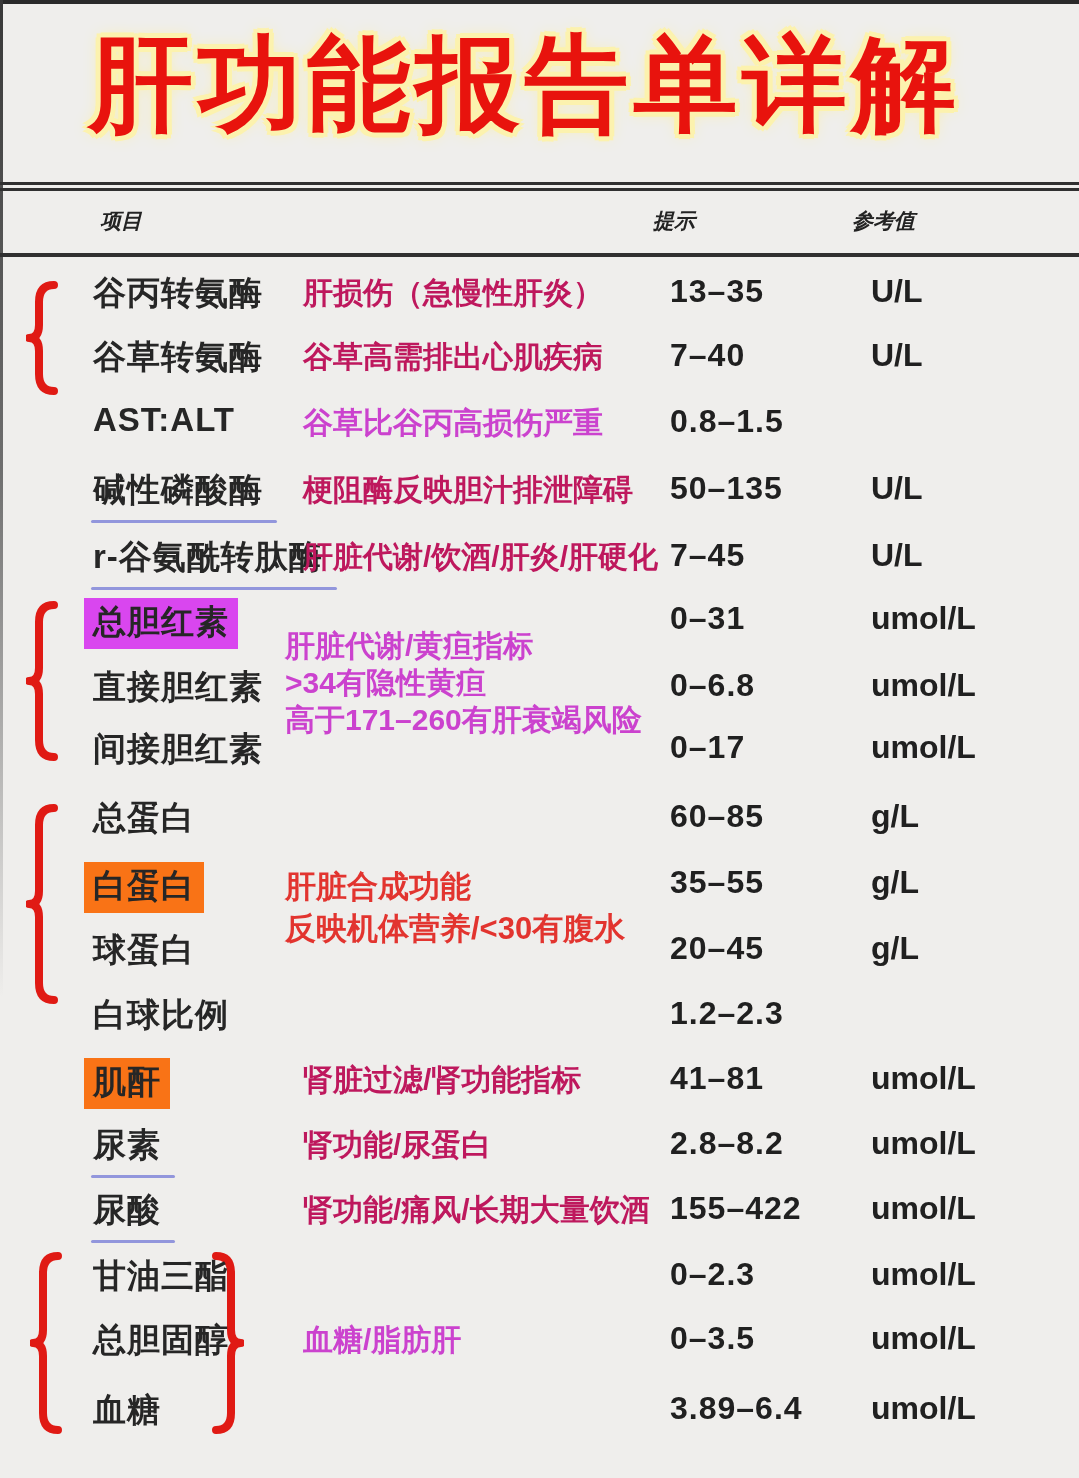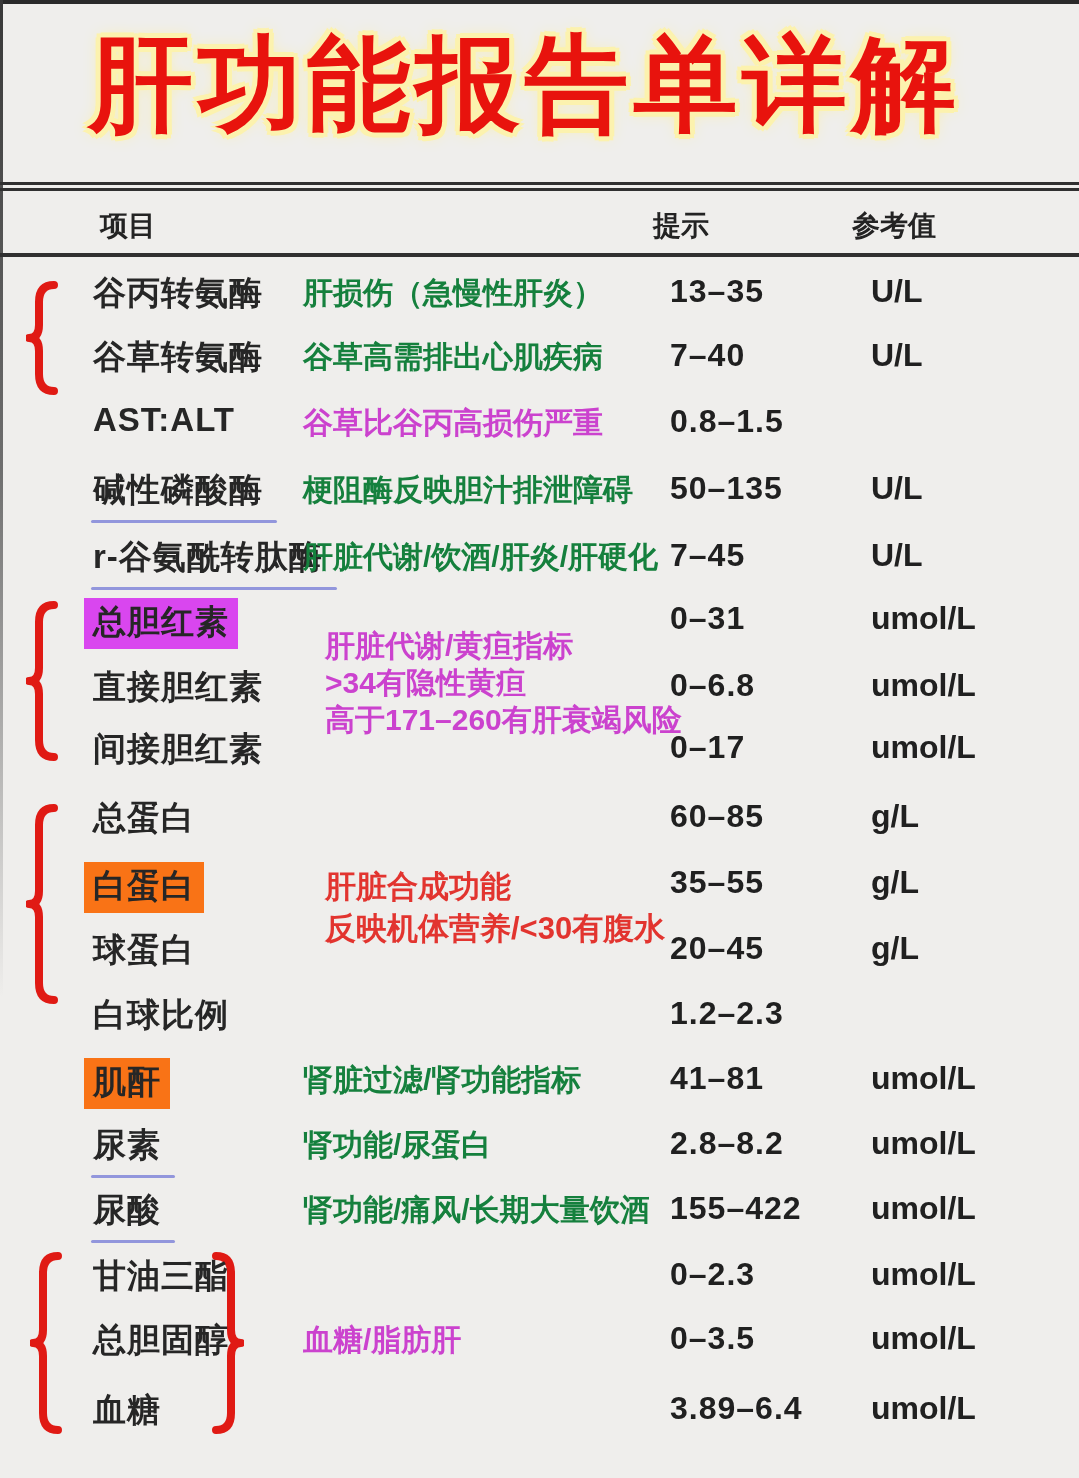--- a/index.html
+++ b/index.html
@@ -16,38 +16,38 @@
     font-size:104px;font-weight:bold;color:#e8130d;letter-spacing:5px;white-space:nowrap;
     text-shadow:
       -4px -4px 0 #fcf2ae, 4px -4px 0 #fcf2ae, -4px 4px 0 #fcf2ae, 4px 4px 0 #fcf2ae,
       -5px 0 0 #fcf2ae, 5px 0 0 #fcf2ae, 0 -5px 0 #fcf2ae, 0 5px 0 #fcf2ae,
       0 0 16px #fbefa0;
   }
   .rule{position:absolute;left:0;width:1079px;background:#303030;}
   #rule-top-a{top:182px;height:3px;}
   #rule-top-b{top:188px;height:3px;}
   #rule-head{top:253px;height:4px;}
-  .th{position:absolute;top:207px;font-size:28px;font-weight:bold;color:#232323;white-space:nowrap;}
+  .th{position:absolute;top:207px;font-size:21px;font-weight:bold;color:#232323;white-space:nowrap;font-style:italic;}
   #th-item{left:100px;} #th-hint{left:653px;} #th-ref{left:852px;}
 
   .row{position:absolute;left:18px;width:1079px;height:46px;}
   .item{position:absolute;left:75px;top:0;font-size:33px;font-weight:bold;color:#262626;
         letter-spacing:1px;white-space:nowrap;}
   .item.hl{left:66px;padding:2px 9px 4px;}
   .hl-pink{background:#d946ef;}
   .hl-yellow{background:#f97316;}
   .item.ul::after{content:"";position:absolute;left:-2px;right:-14px;bottom:-10px;height:3px;
         background:#9296dc;border-radius:2px;}
   .hint{position:absolute;left:285px;top:2px;font-size:30px;font-weight:bold;white-space:nowrap;}
-  .c-blue{color:#15803d;}
+  .c-blue{color:#be185d;}
   .c-magenta{color:#cb42ce;}
   .range{position:absolute;left:652px;top:2px;font-size:32px;font-weight:bold;color:#202020;letter-spacing:1px;}
   .unit{position:absolute;left:853px;top:2px;font-size:32px;font-weight:bold;color:#202020;}
 
-  .hint-block{position:absolute;font-weight:bold;white-space:nowrap;margin-left:40px;}
+  .hint-block{position:absolute;font-weight:bold;white-space:nowrap;}
   #blk-bilirubin{left:285px;top:627px;font-size:30px;line-height:37px;color:#cb42ce;}
   #blk-protein{left:285px;top:866px;font-size:31px;line-height:42px;color:#e2342f;}
 
   .brace{position:absolute;}
 </style>
 </head>
 <body>
 
 <div class="edge-top"></div>
 <div class="edge-left"></div>

